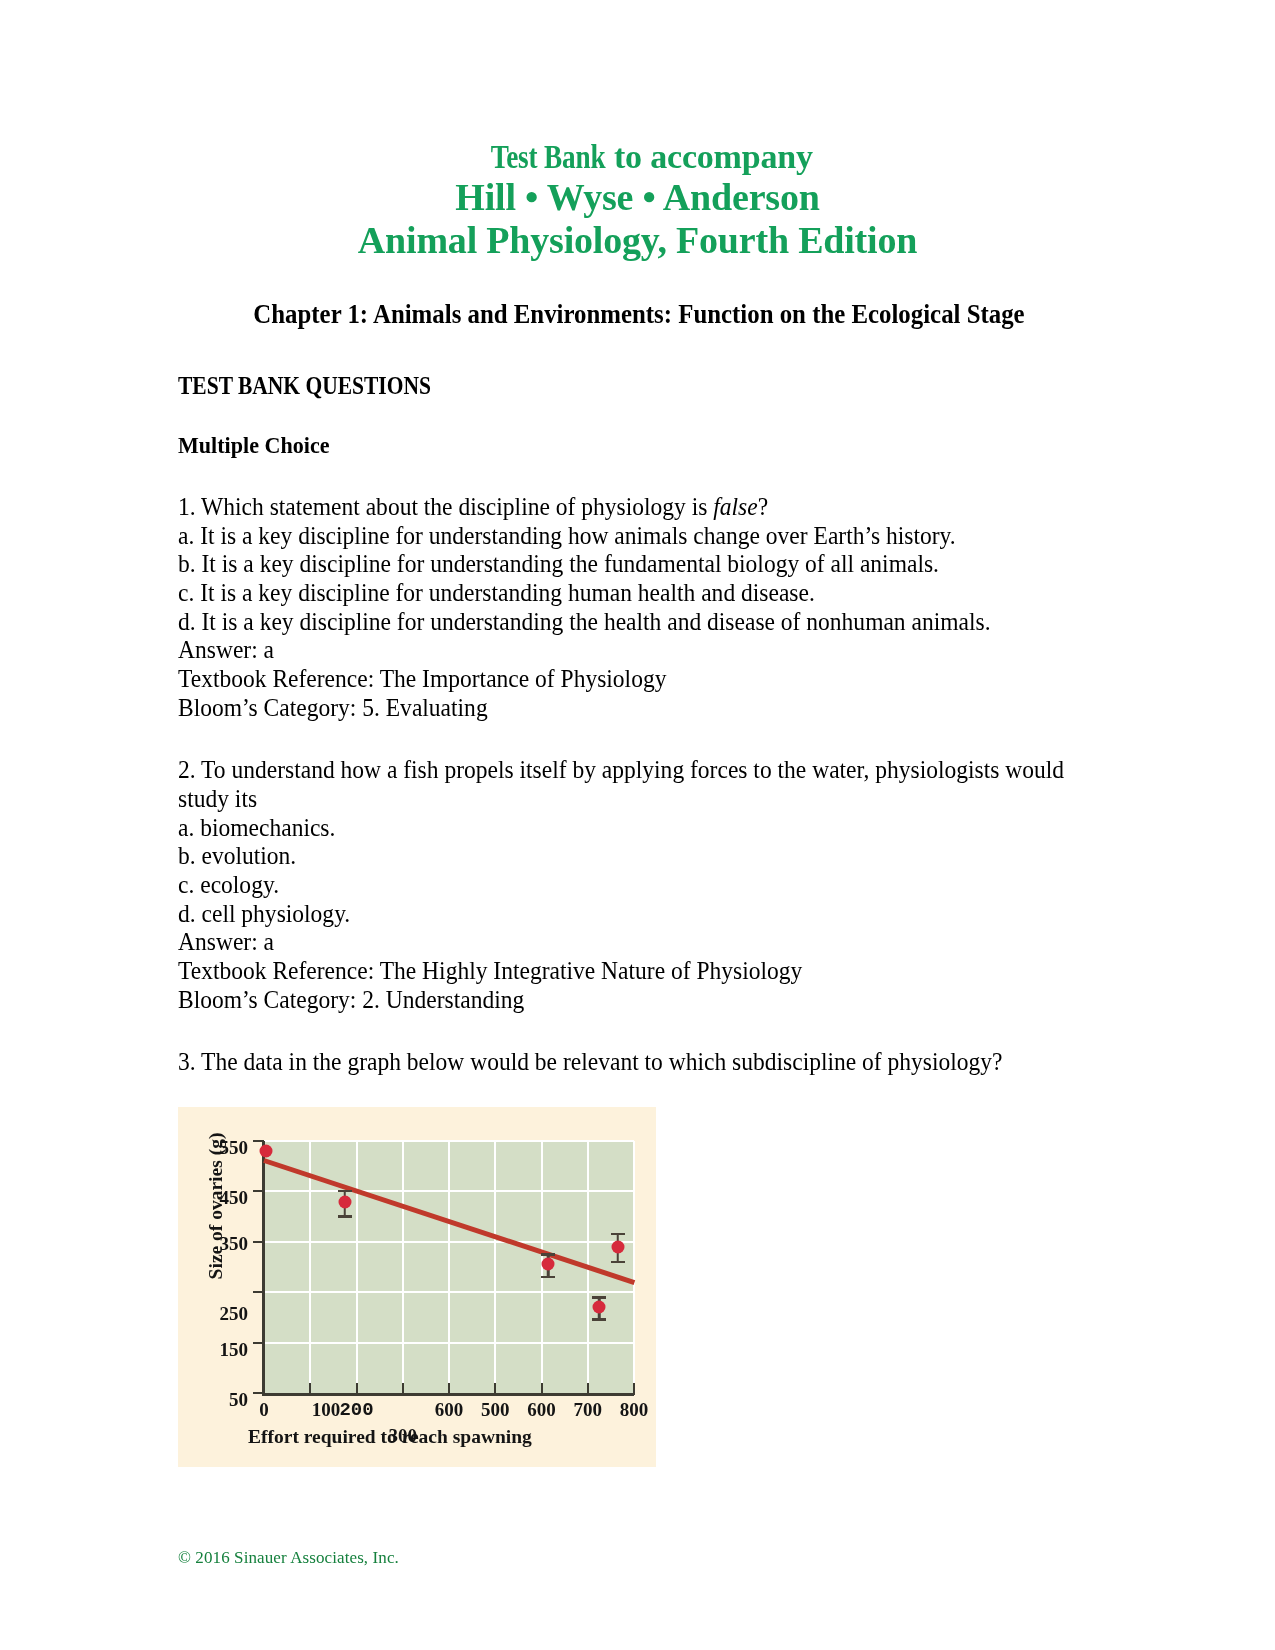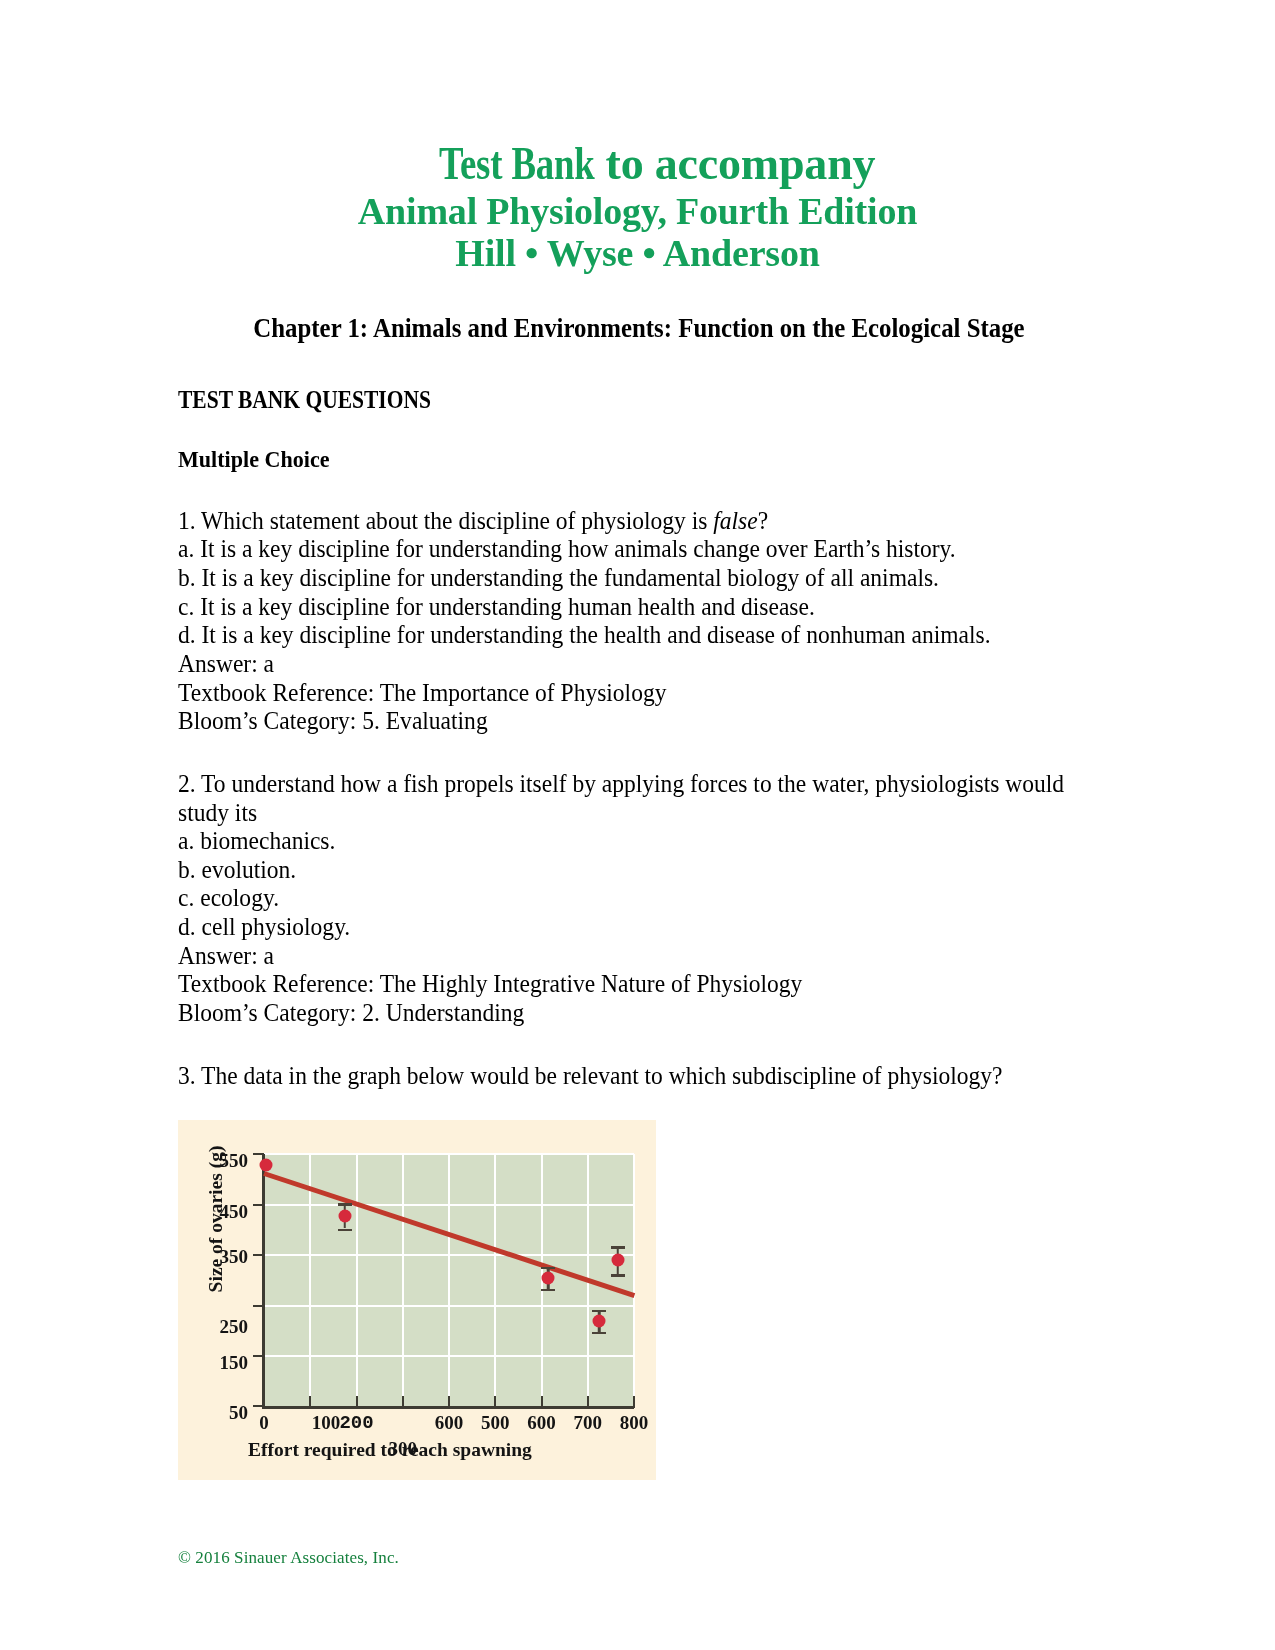--- a/index.html
+++ b/index.html
@@ -32,21 +32,21 @@
     color: #14A05A;
     margin-top: 138px;
     line-height: 1.12;
   }
   .title-line {
     font-weight: bold;
     font-size: 38px;
     letter-spacing: -0.2px;
     white-space: nowrap;
   }
-  .title-line.l1 { font-size: 46px; }
+  .title-line.l1 { font-size: 34px; }
   .title-line.l2 { font-size: 38px; }
   .title-line.l3 { font-size: 38px; }
   .tb-brand {
     font-family: "Liberation Sans Narrow", "Liberation Serif", serif;
     font-stretch: condensed;
     transform: scaleX(0.8);
     display: inline-block;
     transform-origin: right center;
   }
 
@@ -226,22 +226,22 @@
     letter-spacing: 0.1px;
   }
 </style>
 </head>
 <body>
 
 <div class="page">
 
   <div class="title-block">
     <div class="title-line l1"><span class="tb-brand">Test Bank</span><span> to accompany</span></div>
+    <div class="title-line l3">Hill • Wyse • Anderson</div>
     <div class="title-line l2">Animal Physiology, Fourth Edition</div>
-    <div class="title-line l3">Hill • Wyse • Anderson</div>
   </div>
 
   <div class="content">
 
     <div class="chapter-heading">Chapter 1: Animals and Environments: Function on the Ecological Stage</div>
 
     <div class="section-label">TEST BANK QUESTIONS</div>
 
     <div class="subsection-label">Multiple Choice</div>
 

